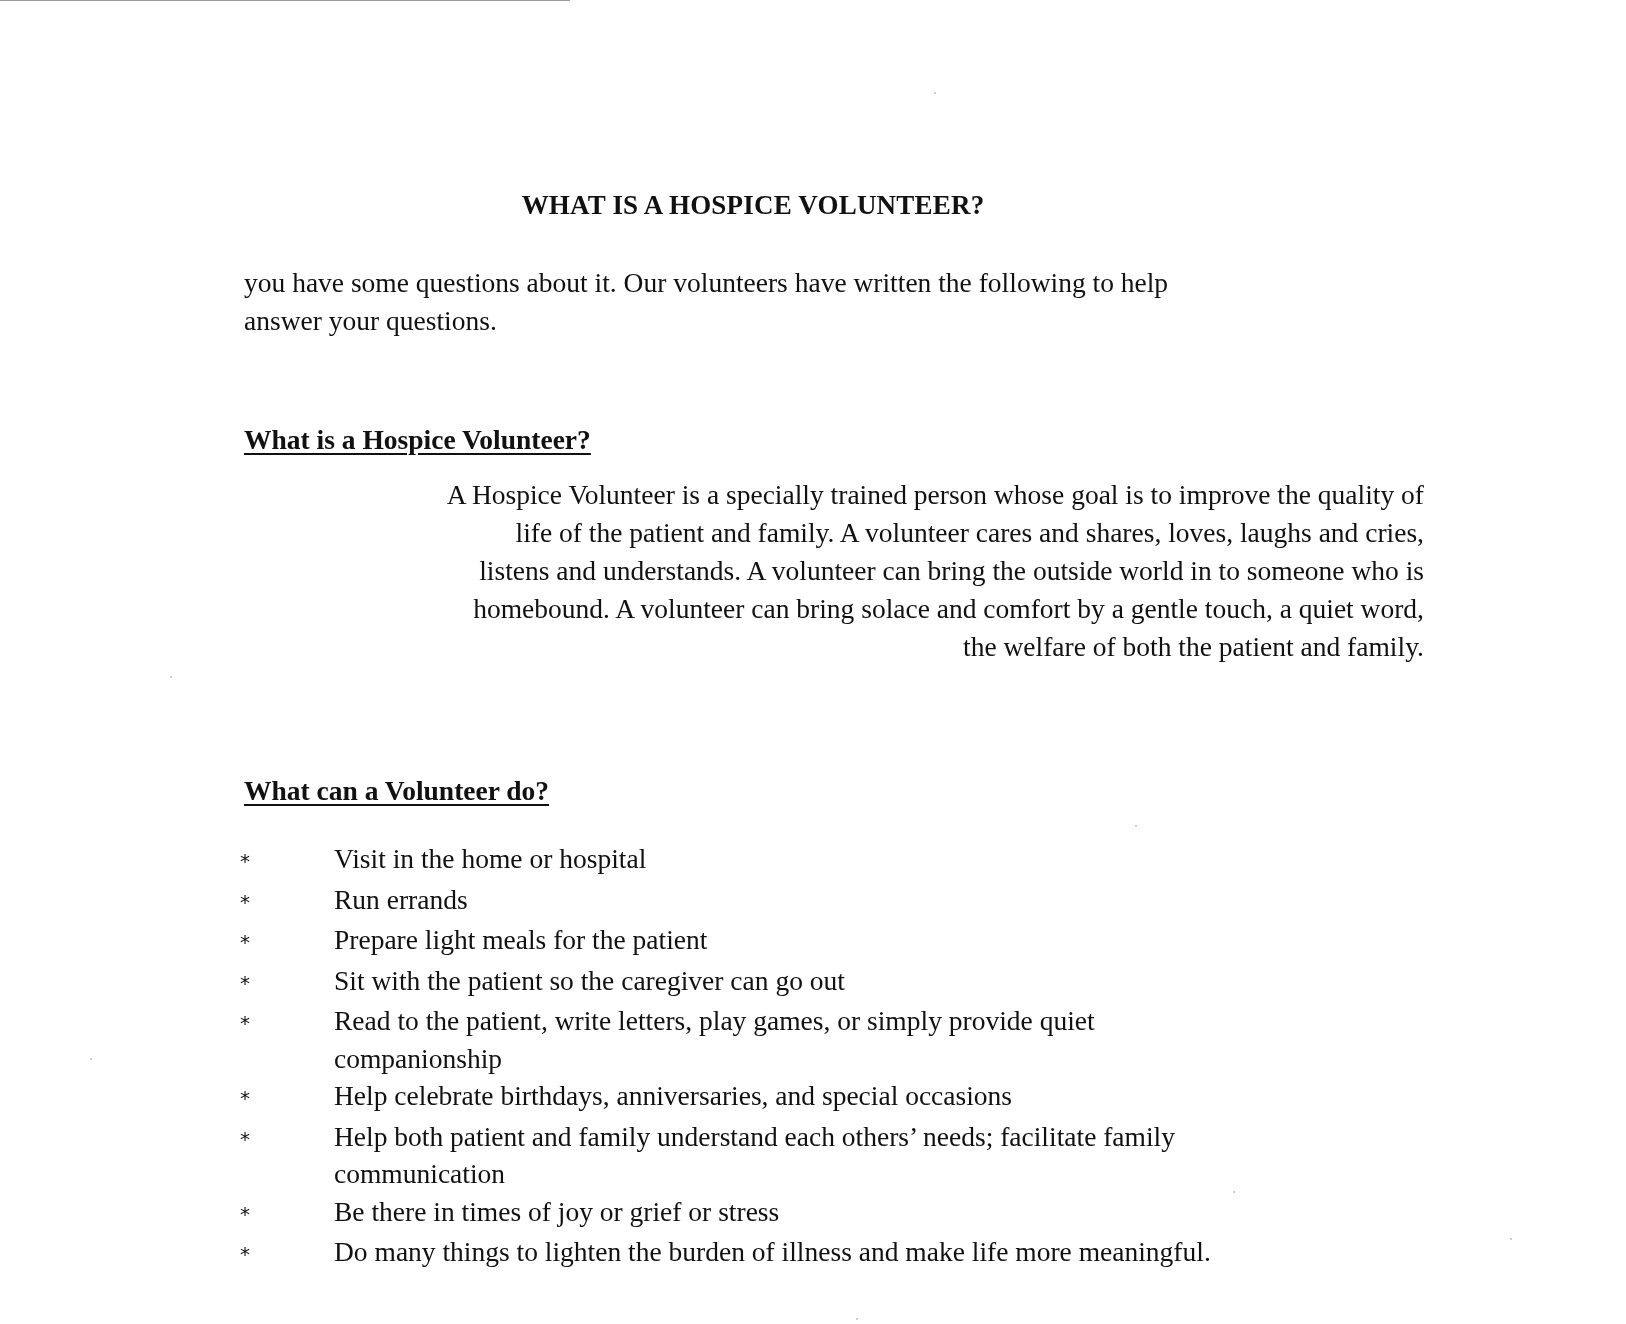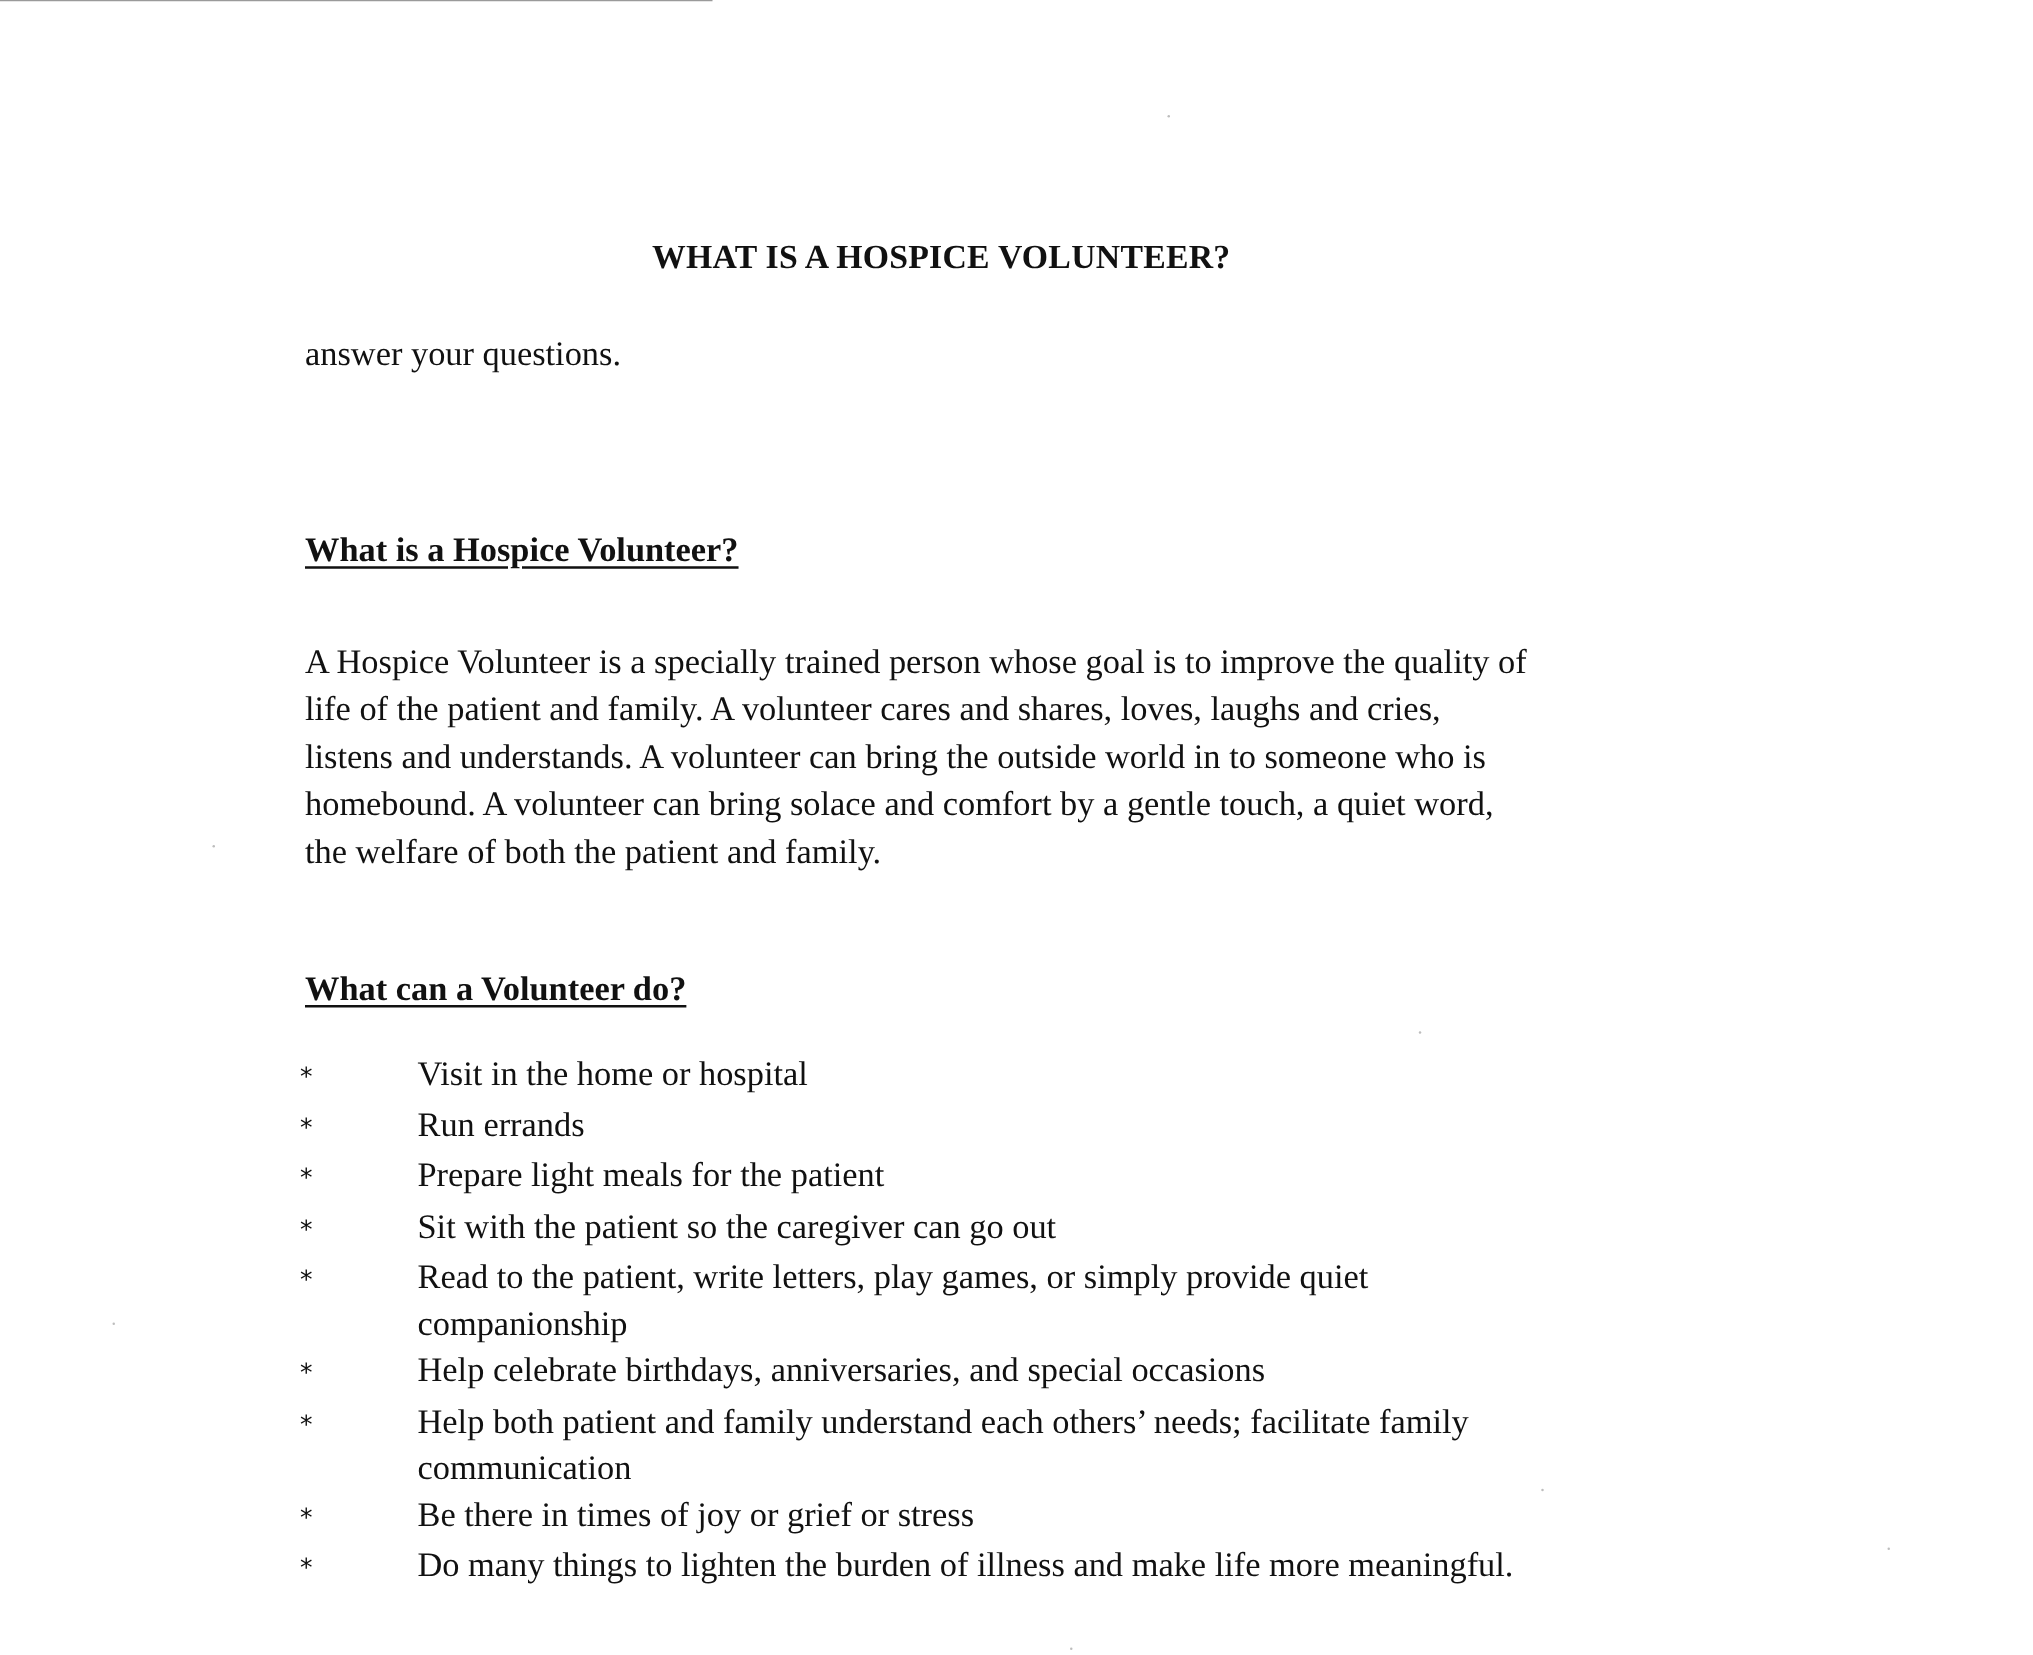--- a/index.html
+++ b/index.html
@@ -46,21 +46,21 @@
       position: absolute;
       left: 244px;
       font-weight: bold;
       font-size: 27.5px;
       text-decoration: underline;
       text-decoration-thickness: 2px;
       text-underline-offset: 4px;
     }
     .h1 { top: 424px; }
     .h2 { top: 775px; }
-    .body1 { top: 510px; }
+    .body1 { top: 476px; text-align: right; }
     .bullets {
       position: absolute;
       left: 240px;
       top: 840px;
       width: 1200px;
       font-size: 27.5px;
       line-height: 37.5px;
     }
     .bullet {
       display: flex;
@@ -84,20 +84,21 @@
 </head>
 <body>
 
 <div class="top-rule"></div>
 
 <div class="page">
 
   <div class="title">WHAT IS A HOSPICE VOLUNTEER?</div>
 
   <div class="para intro">
+    <span class="line">you have some questions about it.  Our volunteers have written the following to help</span>
     <span class="line">answer your questions.</span>
   </div>
 
   <div class="section-heading h1">What is a Hospice Volunteer?</div>
 
   <div class="para body1">
     <span class="line">A Hospice Volunteer is a specially trained person whose goal is to improve the quality of</span>
     <span class="line">life of the patient and family.  A volunteer cares and shares, loves, laughs and cries,</span>
     <span class="line">listens and understands.  A volunteer can bring the outside world in to someone who is</span>
     <span class="line">homebound.  A volunteer can bring solace and comfort by a gentle touch, a quiet word,</span>

